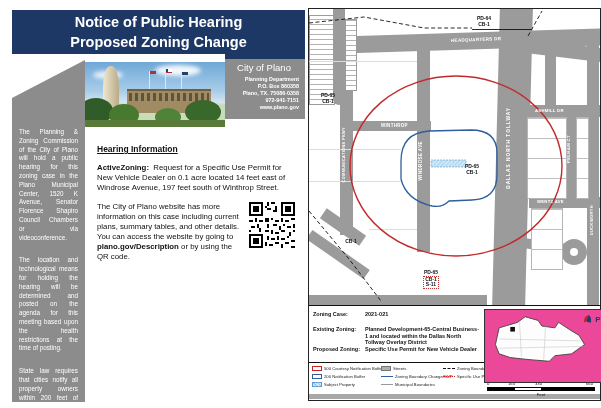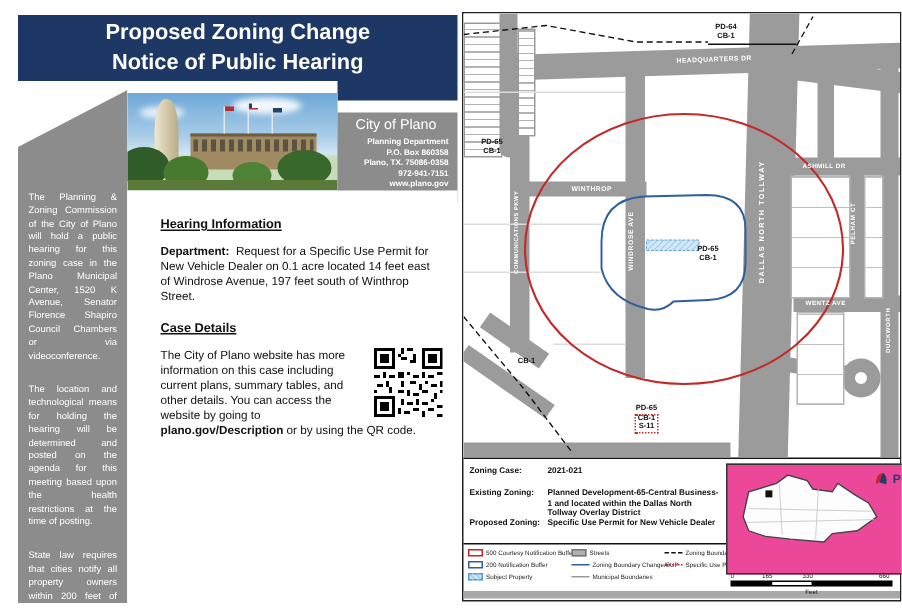--- a/index.html
+++ b/index.html
@@ -10,27 +10,27 @@
   
   .hdr{left:12px;top:10px;width:293px;height:44px;background:#1e3866;color:#fff;
        display:flex;flex-direction:column;align-items:center;justify-content:center;
        font-weight:bold;font-size:14.5px;line-height:20px;text-align:center;}
   .hdr-step{left:225px;top:54px;width:80px;height:13px;background:#1e3866;}
   .sidebar{left:12px;top:56px;width:73px;height:346px;background:#8c8c8c;
        clip-path:polygon(0 42px,100% 4px,100% 100%,0 100%);
        color:#fff;font-size:6.3px;line-height:8.8px;text-align:justify;
        padding:72px 7px 0 7px;box-sizing:border-box;}
   .sidebar p{margin:0 0 14px 0;}
-  .contact{left:225px;top:75px;width:80px;height:60px;background:#8c8c8c;color:#fff;
+  .contact{left:225px;top:59px;width:80px;height:60px;background:#8c8c8c;color:#fff;
        box-sizing:border-box;padding:3px 6px 0 4px;}
   .contact .cname{font-size:9.5px;text-align:center;margin-bottom:3px;}
   .contact .cline{font-size:5.4px;line-height:7px;text-align:right;}
   .photo{left:85px;top:62px;width:140px;height:65px;overflow:hidden;background:#8fb8dd;}
   .main{left:85px;top:127px;width:220px;height:273px;background:#fff;
-       box-sizing:border-box;padding:17px 10px 0 22px;font-size:7.8px;line-height:10px;}
+       box-sizing:border-box;padding:17px 10px 0 12px;font-size:7.8px;line-height:10px;}
   .main h3{font-size:8.5px;margin:0 0 9px 0;text-decoration:underline;}
   .main p{margin:0 0 8px 0;}
   .qr{float:right;width:46px;height:46px;margin:0 0 3px 6px;}
   
   .panel{left:308px;top:8px;width:291px;height:391px;border:1px solid #222;background:#fff;}
   .map{left:0;top:0;width:100%;height:296px;border-bottom:1px solid #111;overflow:hidden;background:#fff;}
   .st{position:absolute;background:#9b9b9b;}
   .stripes{position:absolute;background:repeating-linear-gradient(0deg,#fff 0 4px,#b2b2b2 4px 5px);border:1px solid #9b9b9b;}
   .parcel{position:absolute;background:repeating-linear-gradient(0deg,#fff 0 19px,#c0c0c0 19px 20px);border:1px solid #b5b5b5;}
   .gl{position:absolute;background:#dcdcdc;height:1px;}
@@ -56,22 +56,22 @@
   .ln-dot{border-top:1.5px dotted #c22;}
   .inset{left:175px;top:300px;width:112px;height:72px;border:1px solid #333;background:#ec4899;z-index:5;padding-left:24px;}
   .sb-num{position:absolute;font-size:4.2px;top:0;}
   .legline{left:0;top:353px;width:291px;height:0;border-top:1px solid #111;}
   .graybar{left:0;top:385px;width:291px;height:5px;background:#a8a8a8;}
 </style>
 </head>
 <body>
 
 <div class="abs hdr">
+  <div>Notice of Public Hearing</div>
   <div>Proposed Zoning Change</div>
-  <div>Notice of Public Hearing</div>
 </div>
 <div class="abs hdr-step"></div>
 
 <div class="abs sidebar">
   <p>The Planning &amp; Zoning Commission of the City of Plano will hold a public hearing for this zoning case in the Plano Municipal Center, 1520 K Avenue, Senator Florence Shapiro Council Chambers or via videoconference.</p>
   <p>The location and technological means for holding the hearing will be determined and posted on the agenda for this meeting based upon the health restrictions at the time of posting.</p>
   <p>State law requires that cities notify all property owners within 200 feet of any proposed zoning change.  For this reason, we are sending you this notice.</p>
 </div>
 
 <div class="abs photo">
@@ -98,22 +98,21 @@
   <div class="cname">City of Plano</div>
   <div class="cline b">Planning Department</div>
   <div class="cline b">P.O. Box 860358</div>
   <div class="cline b">Plano, TX.  75086-0358</div>
   <div class="cline b">972-941-7151</div>
   <div class="cline b">www.plano.gov</div>
 </div>
 
 <div class="abs main">
   <h3>Hearing Information</h3>
-  <p><span class="b">Department:</span>&nbsp;&nbsp;<span>Request for a Specific Use Permit for New Vehicle Dealer on 0.1 acre located 14 feet east of Windrose Avenue, 197 feet south of Winthrop Street.</span></p>
-  <h3 style="margin-top:10px;">Case Details</h3>
+  <p><span class="b">ActiveZoning:</span>&nbsp;&nbsp;<span>Request for a Specific Use Permit for New Vehicle Dealer on 0.1 acre located 14 feet east of Windrose Avenue, 197 feet south of Winthrop Street.</span></p>
   <div style="margin-top:9px;">
     <svg class="qr" viewBox="0 0 23 23" shape-rendering="crispEdges">
       <rect x="0" y="0" width="23" height="23" fill="#fff"></rect>
       <g fill="#000">
         <rect x="0" y="0" width="7" height="7"></rect>
           <rect x="16" y="0" width="7" height="7"></rect>
           <rect x="0" y="16" width="7" height="7"></rect>
       </g>
       <g fill="#fff">
           <rect x="1" y="1" width="5" height="5"></rect>

